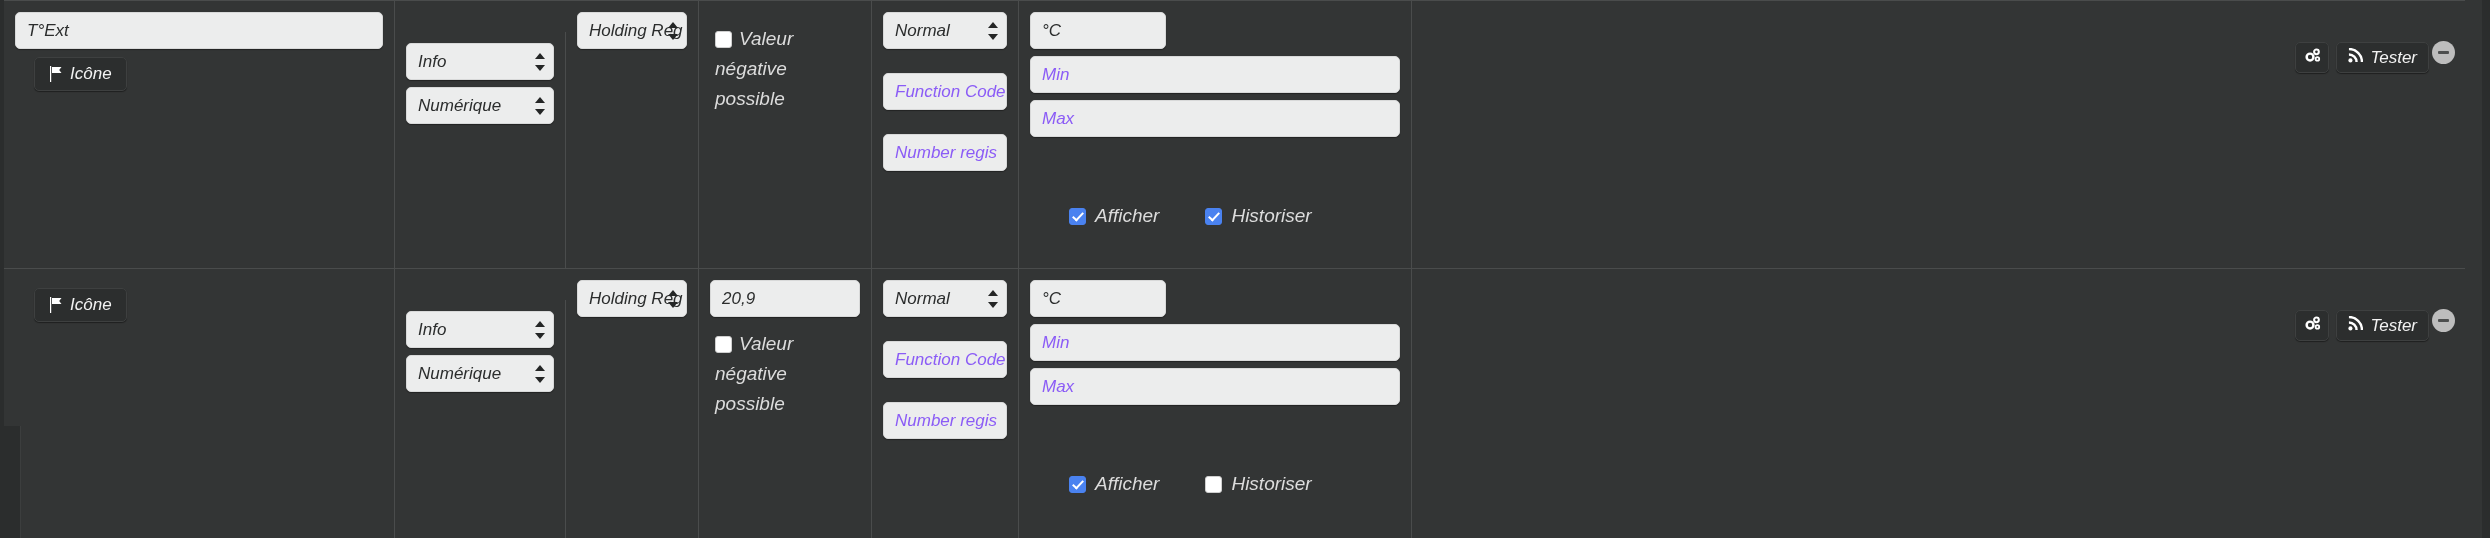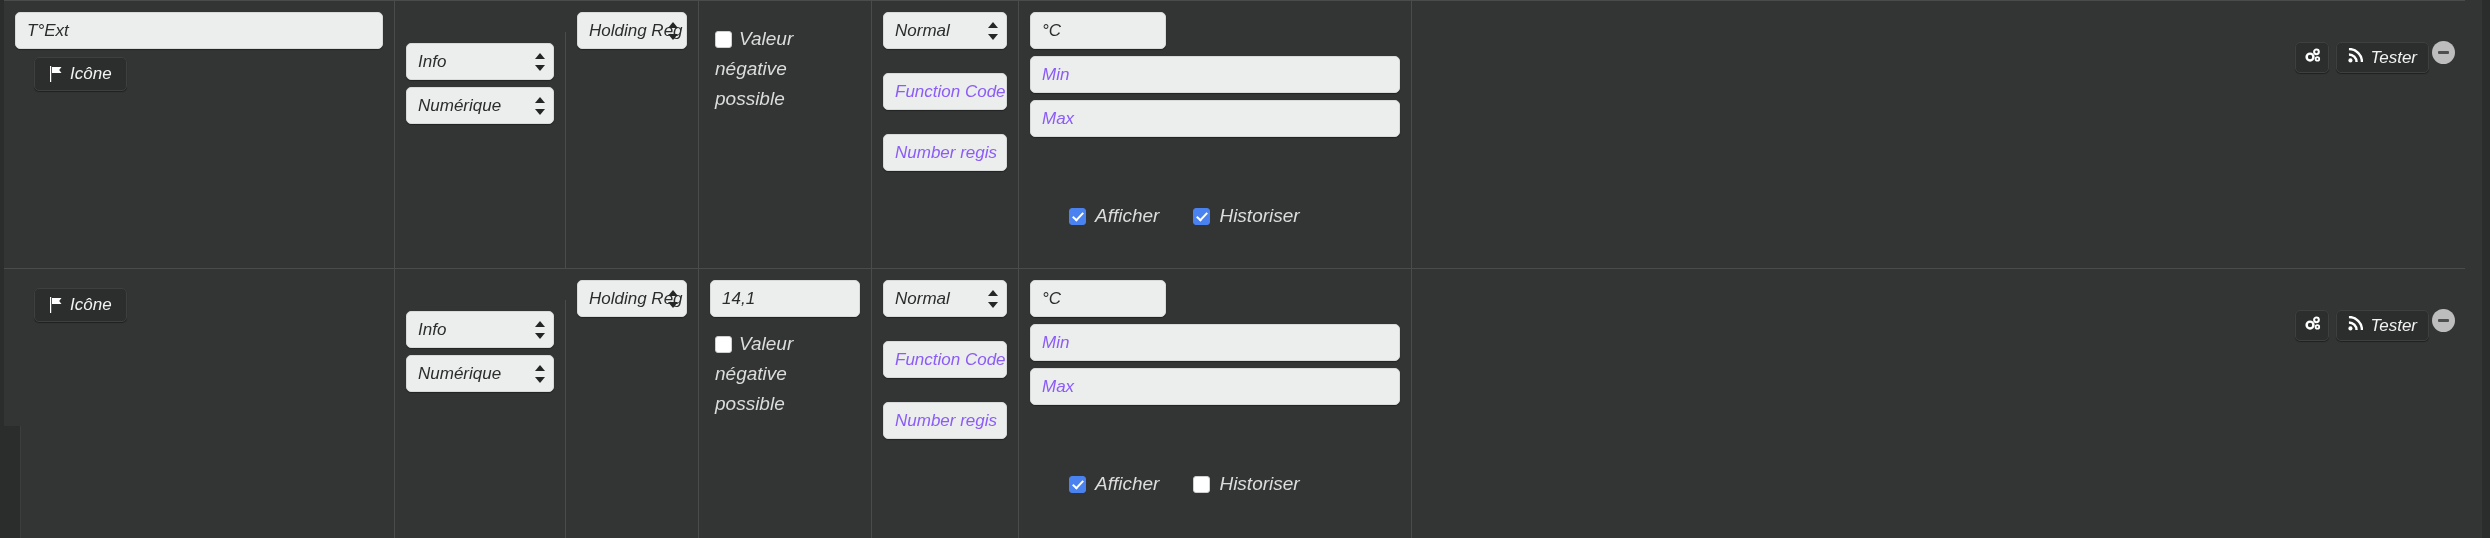--- a/index.html
+++ b/index.html
@@ -171,21 +171,21 @@
     width: 125px;
   }
   .neg-wrap .cbx { margin-right: 7px; }
 
   .afh-row {
     position: absolute;
     left: 50px;
     top: 204px;
     display: flex;
     align-items: center;
-    gap: 34px;
+    gap: 46px;
     color: #dcdcdc;
     font-size: 19px;
     white-space: nowrap;
   }
   .afh-row span.lbl { margin-left: 9px; }
   .afh-item { display: flex; align-items: center; }
 
   
   .act-wrap {
     position: absolute;
@@ -388,21 +388,21 @@
         <div class="sel">
           <span>Holding Reg</span>
           <span class="spin">
               <i class="up"></i>
               <i class="down"></i>
             </span>
         </div>
       </div>
 
       <div class="cell col-value">
-        <div class="txt">14,1</div>
+        <div class="txt">20,9</div>
         <div class="neg-wrap">
           <span class="cbx"></span><span>Valeur négative possible</span>
         </div>
       </div>
 
       <div class="cell col-config">
         <div class="config-stack">
           <div class="sel">
             <span>Normal</span>
             <span class="spin">

